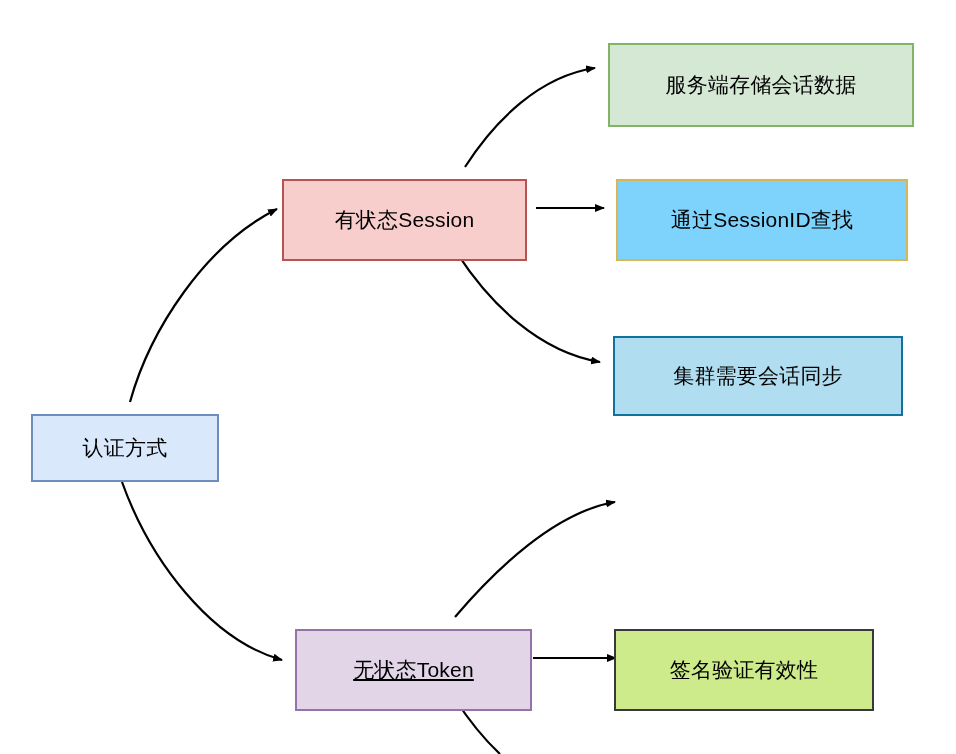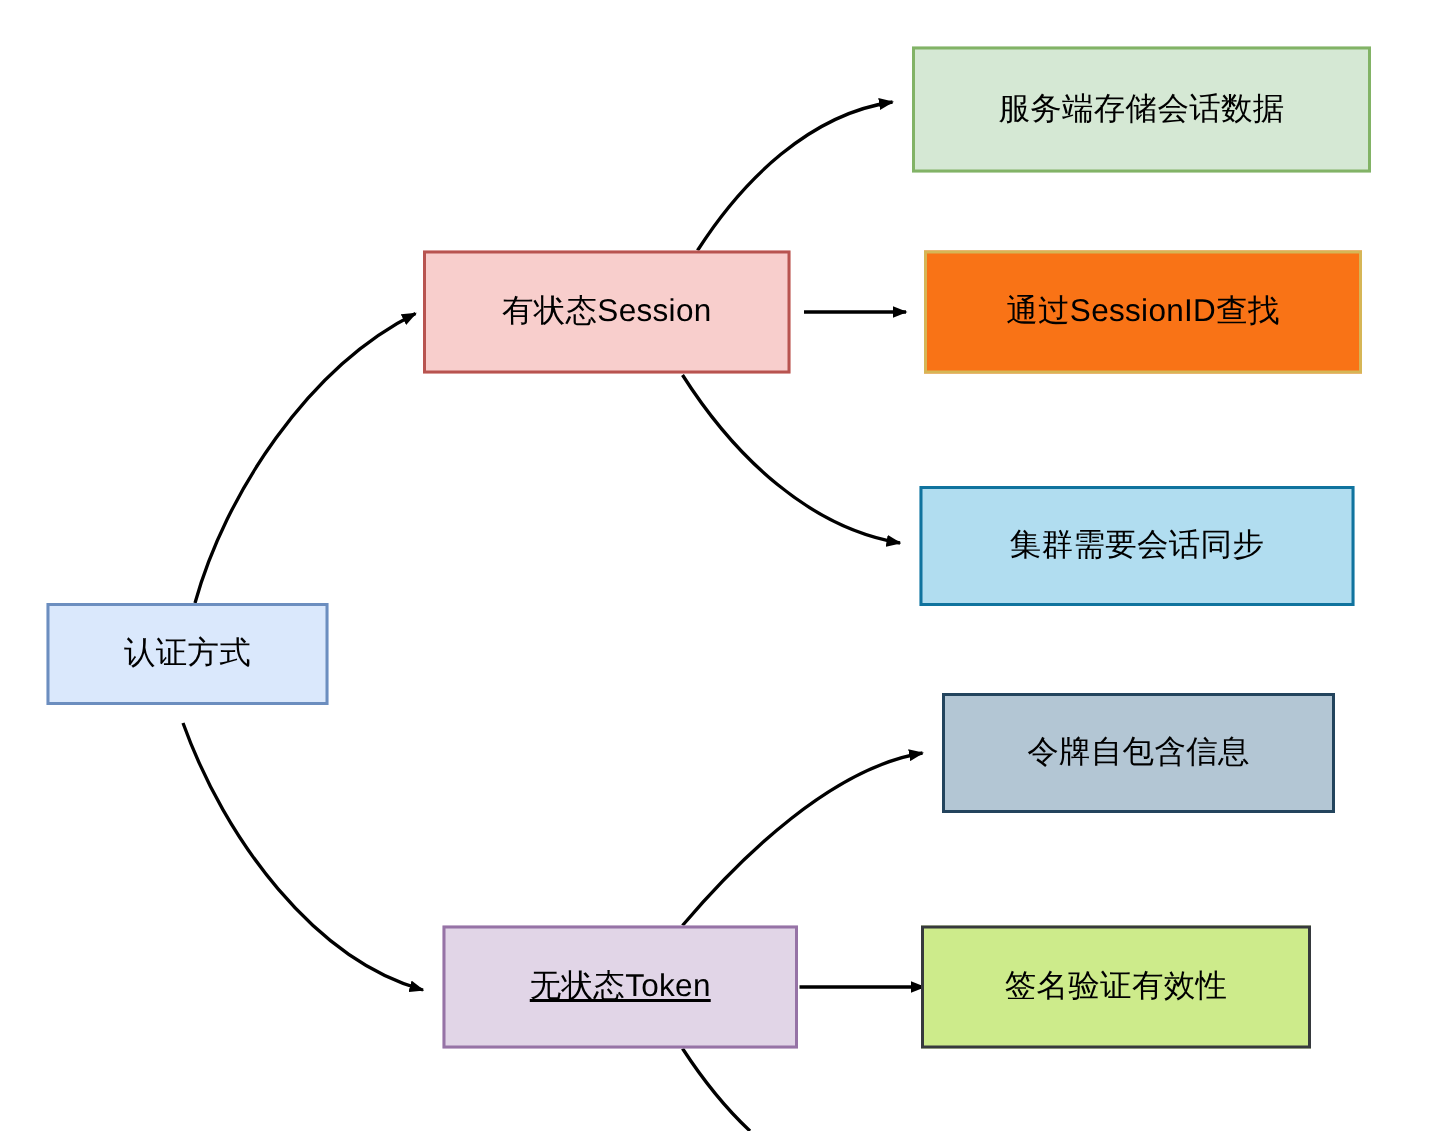--- a/index.html
+++ b/index.html
@@ -29,20 +29,21 @@
   }
   .node {
     position: absolute;
     box-sizing: border-box;
     display: flex;
     align-items: center;
     justify-content: center;
     border-style: solid;
     border-width: 2px;
     text-align: center;
+    margin-top: 12px;
   }
   .node-label {
     font-size: 21px;
     line-height: 1.15;
     color: #000000;
     letter-spacing: 0.2px;
     white-space: nowrap;
   }
   
   #node-root      { left: 31px;  top: 402px; width: 188px; height: 68px; }
@@ -92,29 +93,26 @@
   </div>
 
   <div class="node" id="node-token" style="background:#e1d5e7; border-color:#9673a6;">
     <span class="node-label">无状态Token</span>
   </div>
 
   <div class="node" id="node-leaf-1" style="background:#d5e8d4; border-color:#82b366;">
     <span class="node-label">服务端存储会话数据</span>
   </div>
 
-  <div class="node" id="node-leaf-2" style="background:#f97316; border-color:#d6b656;">
+  <div class="node" id="node-leaf-2" style="background:#7dd3fc; border-color:#d6b656;">
     <span class="node-label">通过SessionID查找</span>
   </div>
 
   <div class="node" id="node-leaf-3" style="background:#b1ddf0; border-color:#10739e;">
     <span class="node-label">集群需要会话同步</span>
   </div>
 
-  <div class="node" id="node-leaf-4" style="background:#b3c6d4; border-color:#23445d;">
-    <span class="node-label">令牌自包含信息</span>
-  </div>
 
   <div class="node" id="node-leaf-5" style="background:#cdeb8b; border-color:#36393d;">
     <span class="node-label">签名验证有效性</span>
   </div>
 
 </div>
 
 </body></html>

